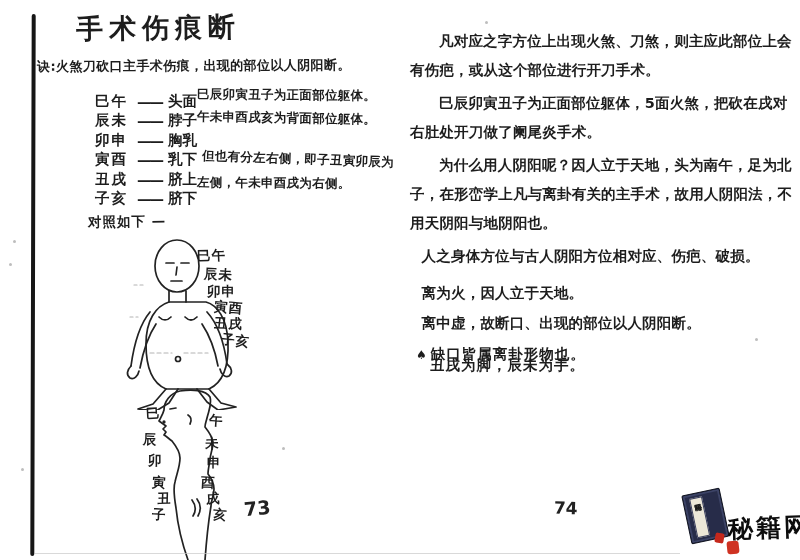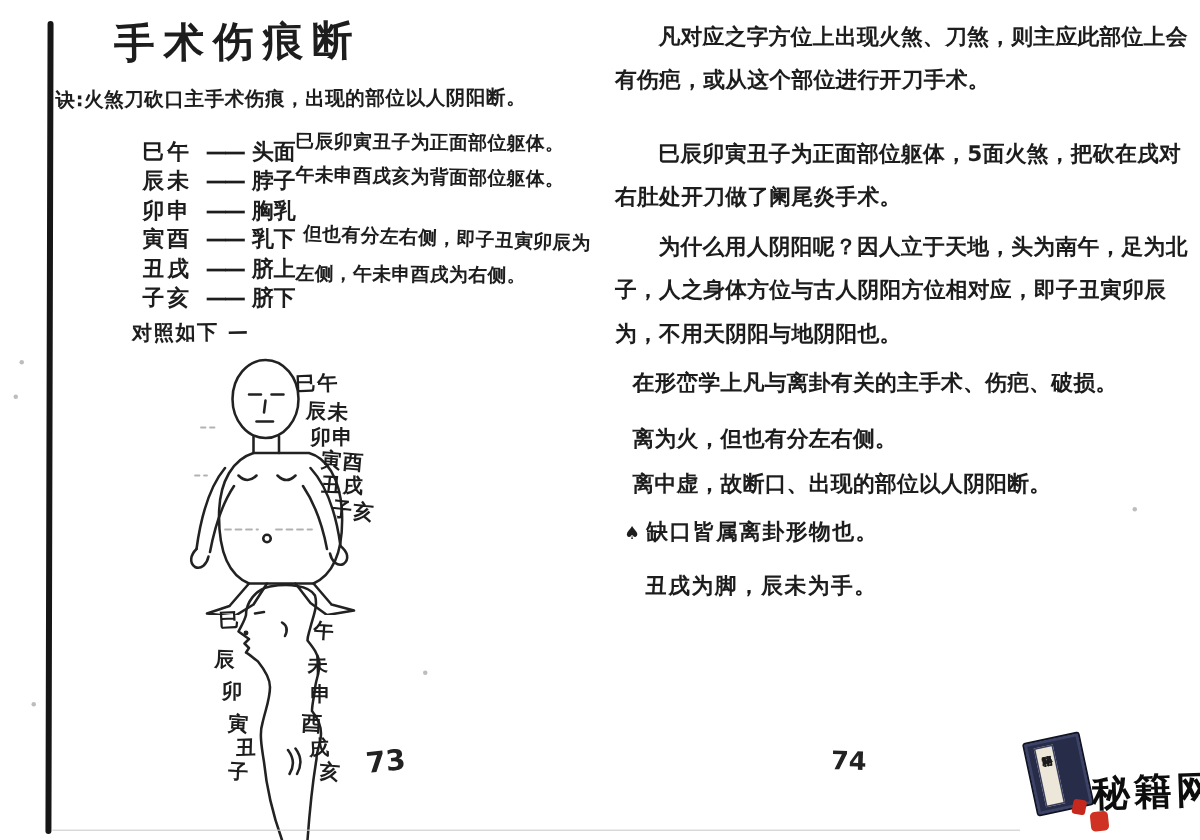--- a/index.html
+++ b/index.html
@@ -152,32 +152,32 @@
       <div class="abs hw pf-label" style="left:207px;top:454px">申</div>
       <div class="abs hw pf-label" style="left:201px;top:474px;transform:rotate(3deg)">酉</div>
       <div class="abs hw pf-label" style="left:206px;top:490px;transform:rotate(-3deg)">戌</div>
       <div class="abs hw pf-label" style="left:213px;top:506px;transform:rotate(5deg)">亥</div>
     </div>
 
     <div class="abs pageno" style="left:244px;top:497px;transform:rotate(-6deg)">73</div>
   </div>
 
   <div>
-    <div class="abs hw para" style="top:11px">凡对应之字方位上出现火煞、刀煞，则主应此部位上会有伤疤，或从这个部位进行开刀手术。</div>
+    <div class="abs hw para" style="top:27px">凡对应之字方位上出现火煞、刀煞，则主应此部位上会有伤疤，或从这个部位进行开刀手术。</div>
     <div class="abs hw para" style="top:89px">巳辰卯寅丑子为正面部位躯体，5面火煞，把砍在戌对右肚处开刀做了阑尾炎手术。</div>
-    <div class="abs hw para" style="top:151px">为什么用人阴阳呢？因人立于天地，头为南午，足为北子，人之身体方位与古人阴阳方位相对应，即子丑寅卯辰为，不用天阴阳与地阴阳也。</div>
-    <div class="abs hw para short" style="top:242px">在形峦学上凡与离卦有关的主手术、伤疤、破损。</div>
-    <div class="abs hw para short" style="top:279px">离为火，但也有分左右侧。</div>
+    <div class="abs hw para" style="top:151px">为什么用人阴阳呢？因人立于天地，头为南午，足为北子，在形峦学上凡与离卦有关的主手术，故用人阴阳法，不用天阴阳与地阴阳也。</div>
+    <div class="abs hw para short" style="top:242px">人之身体方位与古人阴阳方位相对应、伤疤、破损。</div>
+    <div class="abs hw para short" style="top:279px">离为火，因人立于天地。</div>
     <div class="abs hw para short" style="top:309px">离中虚，故断口、出现的部位以人阴阳断。</div>
 
     <div class="abs hw bullet-row" style="left:416px;top:345px">
       <span class="spade">♠</span>
       <span>缺口皆属离卦形物也。</span>
     </div>
-    <div class="abs hw bullet-row" style="left:430px;top:381px">
+    <div class="abs hw bullet-row" style="left:430px;top:356px">
       <span>丑戌为脚，辰未为手。</span>
     </div>
 
     <div class="abs pageno" style="left:554px;top:498px;font-size:17px;transform:rotate(2deg)">74</div>
   </div>
 
   <div class="abs speck" style="left:13px;top:240px"></div>
   <div class="abs speck" style="left:9px;top:263px"></div>
   <div class="abs speck" style="left:21px;top:468px"></div>
   <div class="abs speck" style="left:485px;top:21px"></div>

